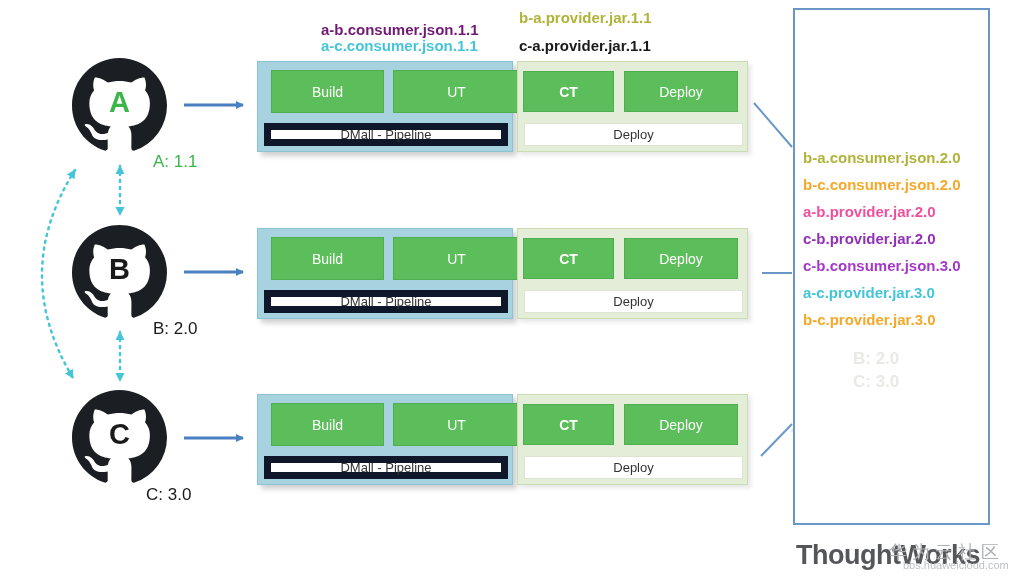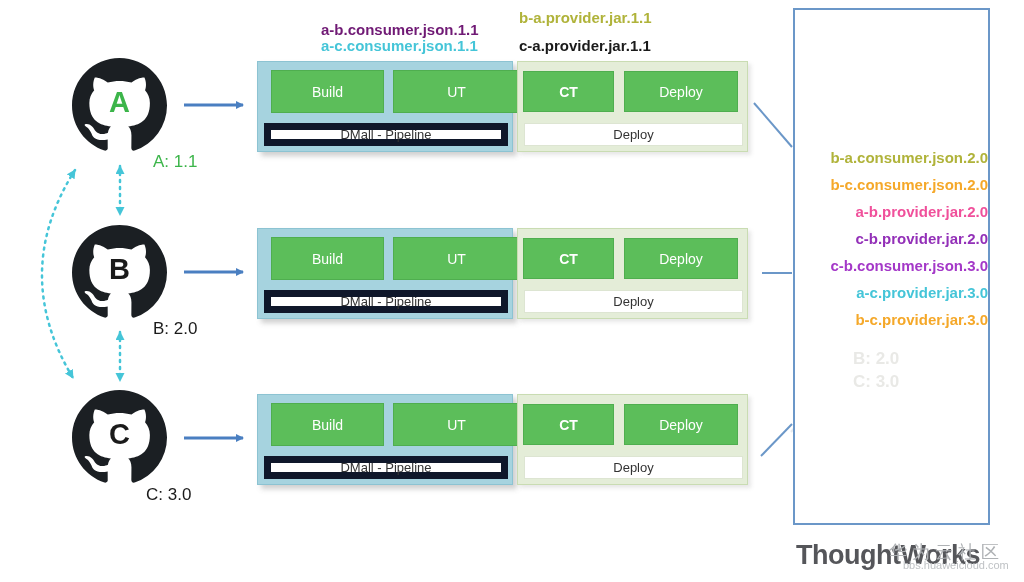--- a/index.html
+++ b/index.html
@@ -35,21 +35,21 @@
   .b-deploy { left:106px; top:9px; width:114px; height:41px; }
   .strip { position:absolute; display:flex; align-items:center; justify-content:center;
            background:#fff; color:#333; font-size:13px; }
   .s-dmall  { left:6px; top:61px; width:244px; height:23px; border:7px solid #0f172a; }
   .s-deploy { left:6px; top:61px; width:219px; height:23px; border:1px solid #dde5d2; }
 
   
   .rbox { position:absolute; left:793px; top:8px; width:197px; height:517px;
           border:2px solid #6b97c8; background:#fff; z-index:2; }
   .rlist { position:absolute; left:8px; top:134px; width:185px; }
-  .rlist .item { height:27px; line-height:27px; font-size:15px; font-weight:700; white-space:nowrap;text-align:right; }
+  .rlist .item { height:27px; line-height:27px; font-size:15px; font-weight:700; white-space:nowrap; }
   .ghost { position:absolute; font-size:17px; font-weight:700; color:#e9e9e6; white-space:nowrap; }
 
   
   .logo   { position:absolute; left:796px; top:540px; font-size:27px; font-weight:700;
             color:#55565a; letter-spacing:-0.5px; z-index:2; white-space:nowrap; }
   .wm-cn  { position:absolute; left:889px; top:540px; font-size:18px; color:#aeb1b4;
             letter-spacing:5px; z-index:3; white-space:nowrap; }
   .wm-url { position:absolute; left:903px; top:559px; font-size:11px; color:#bfc2c5;
             z-index:3; white-space:nowrap;text-align:right; }
 </style>

